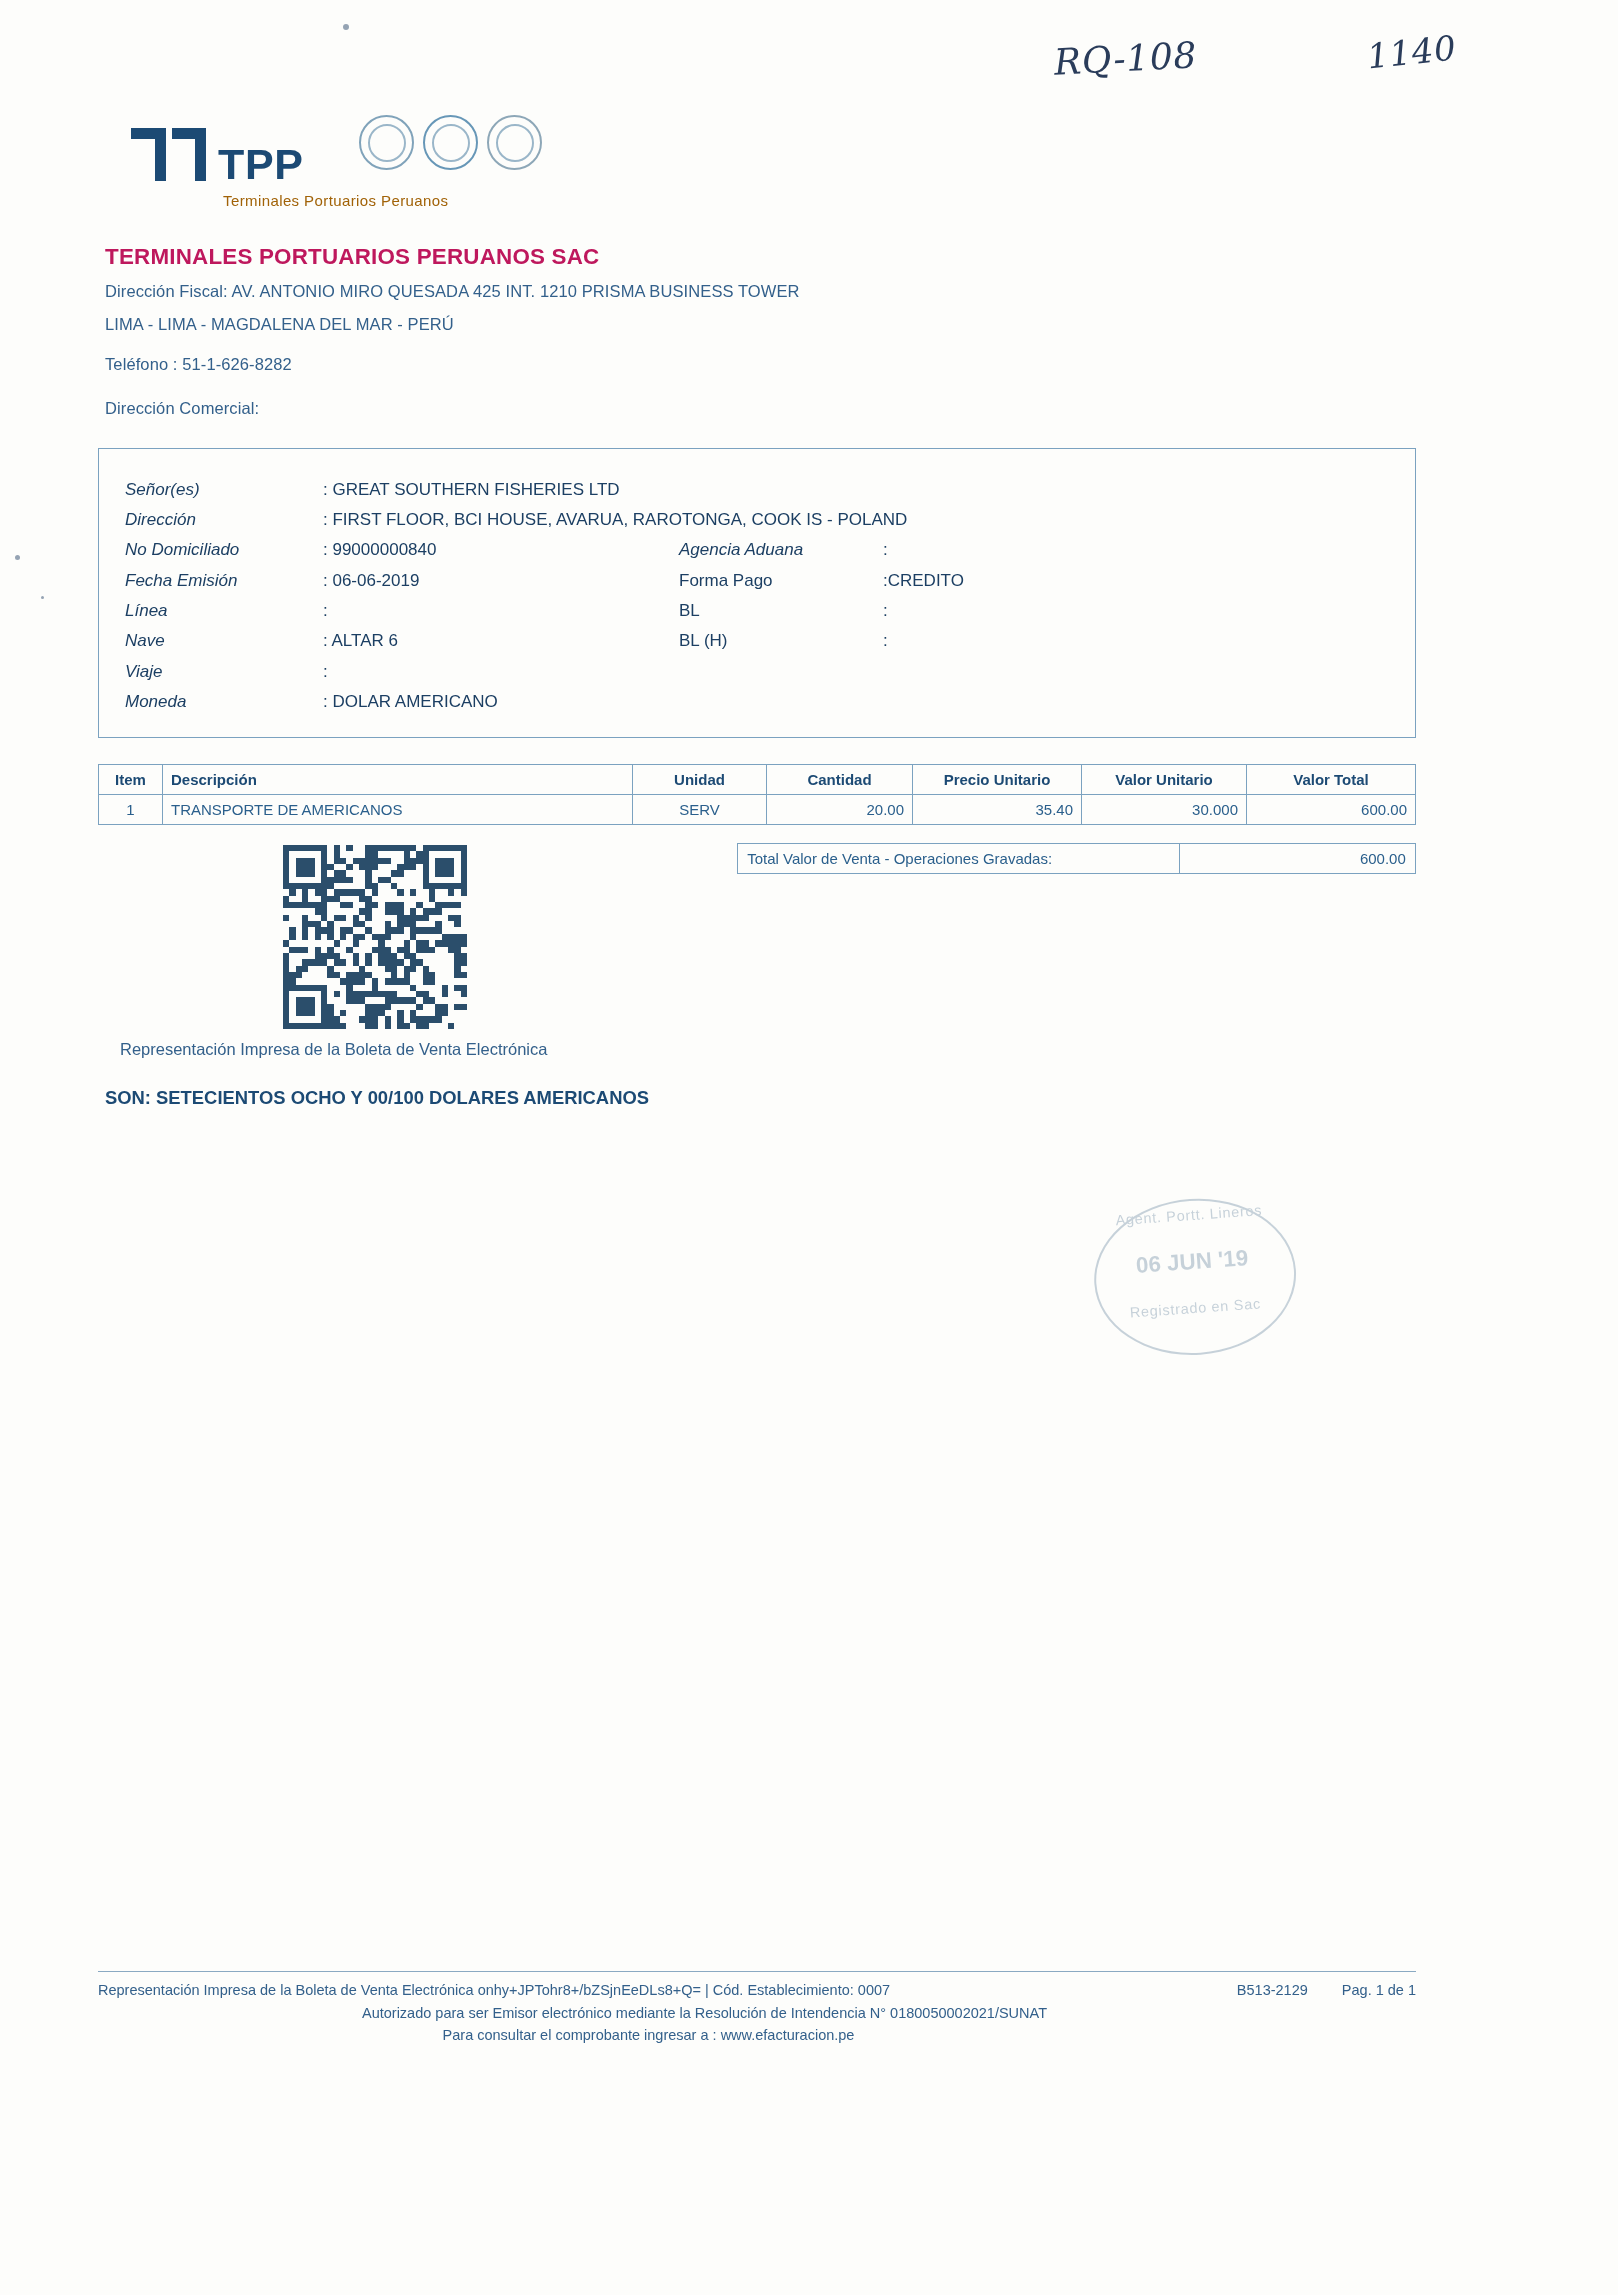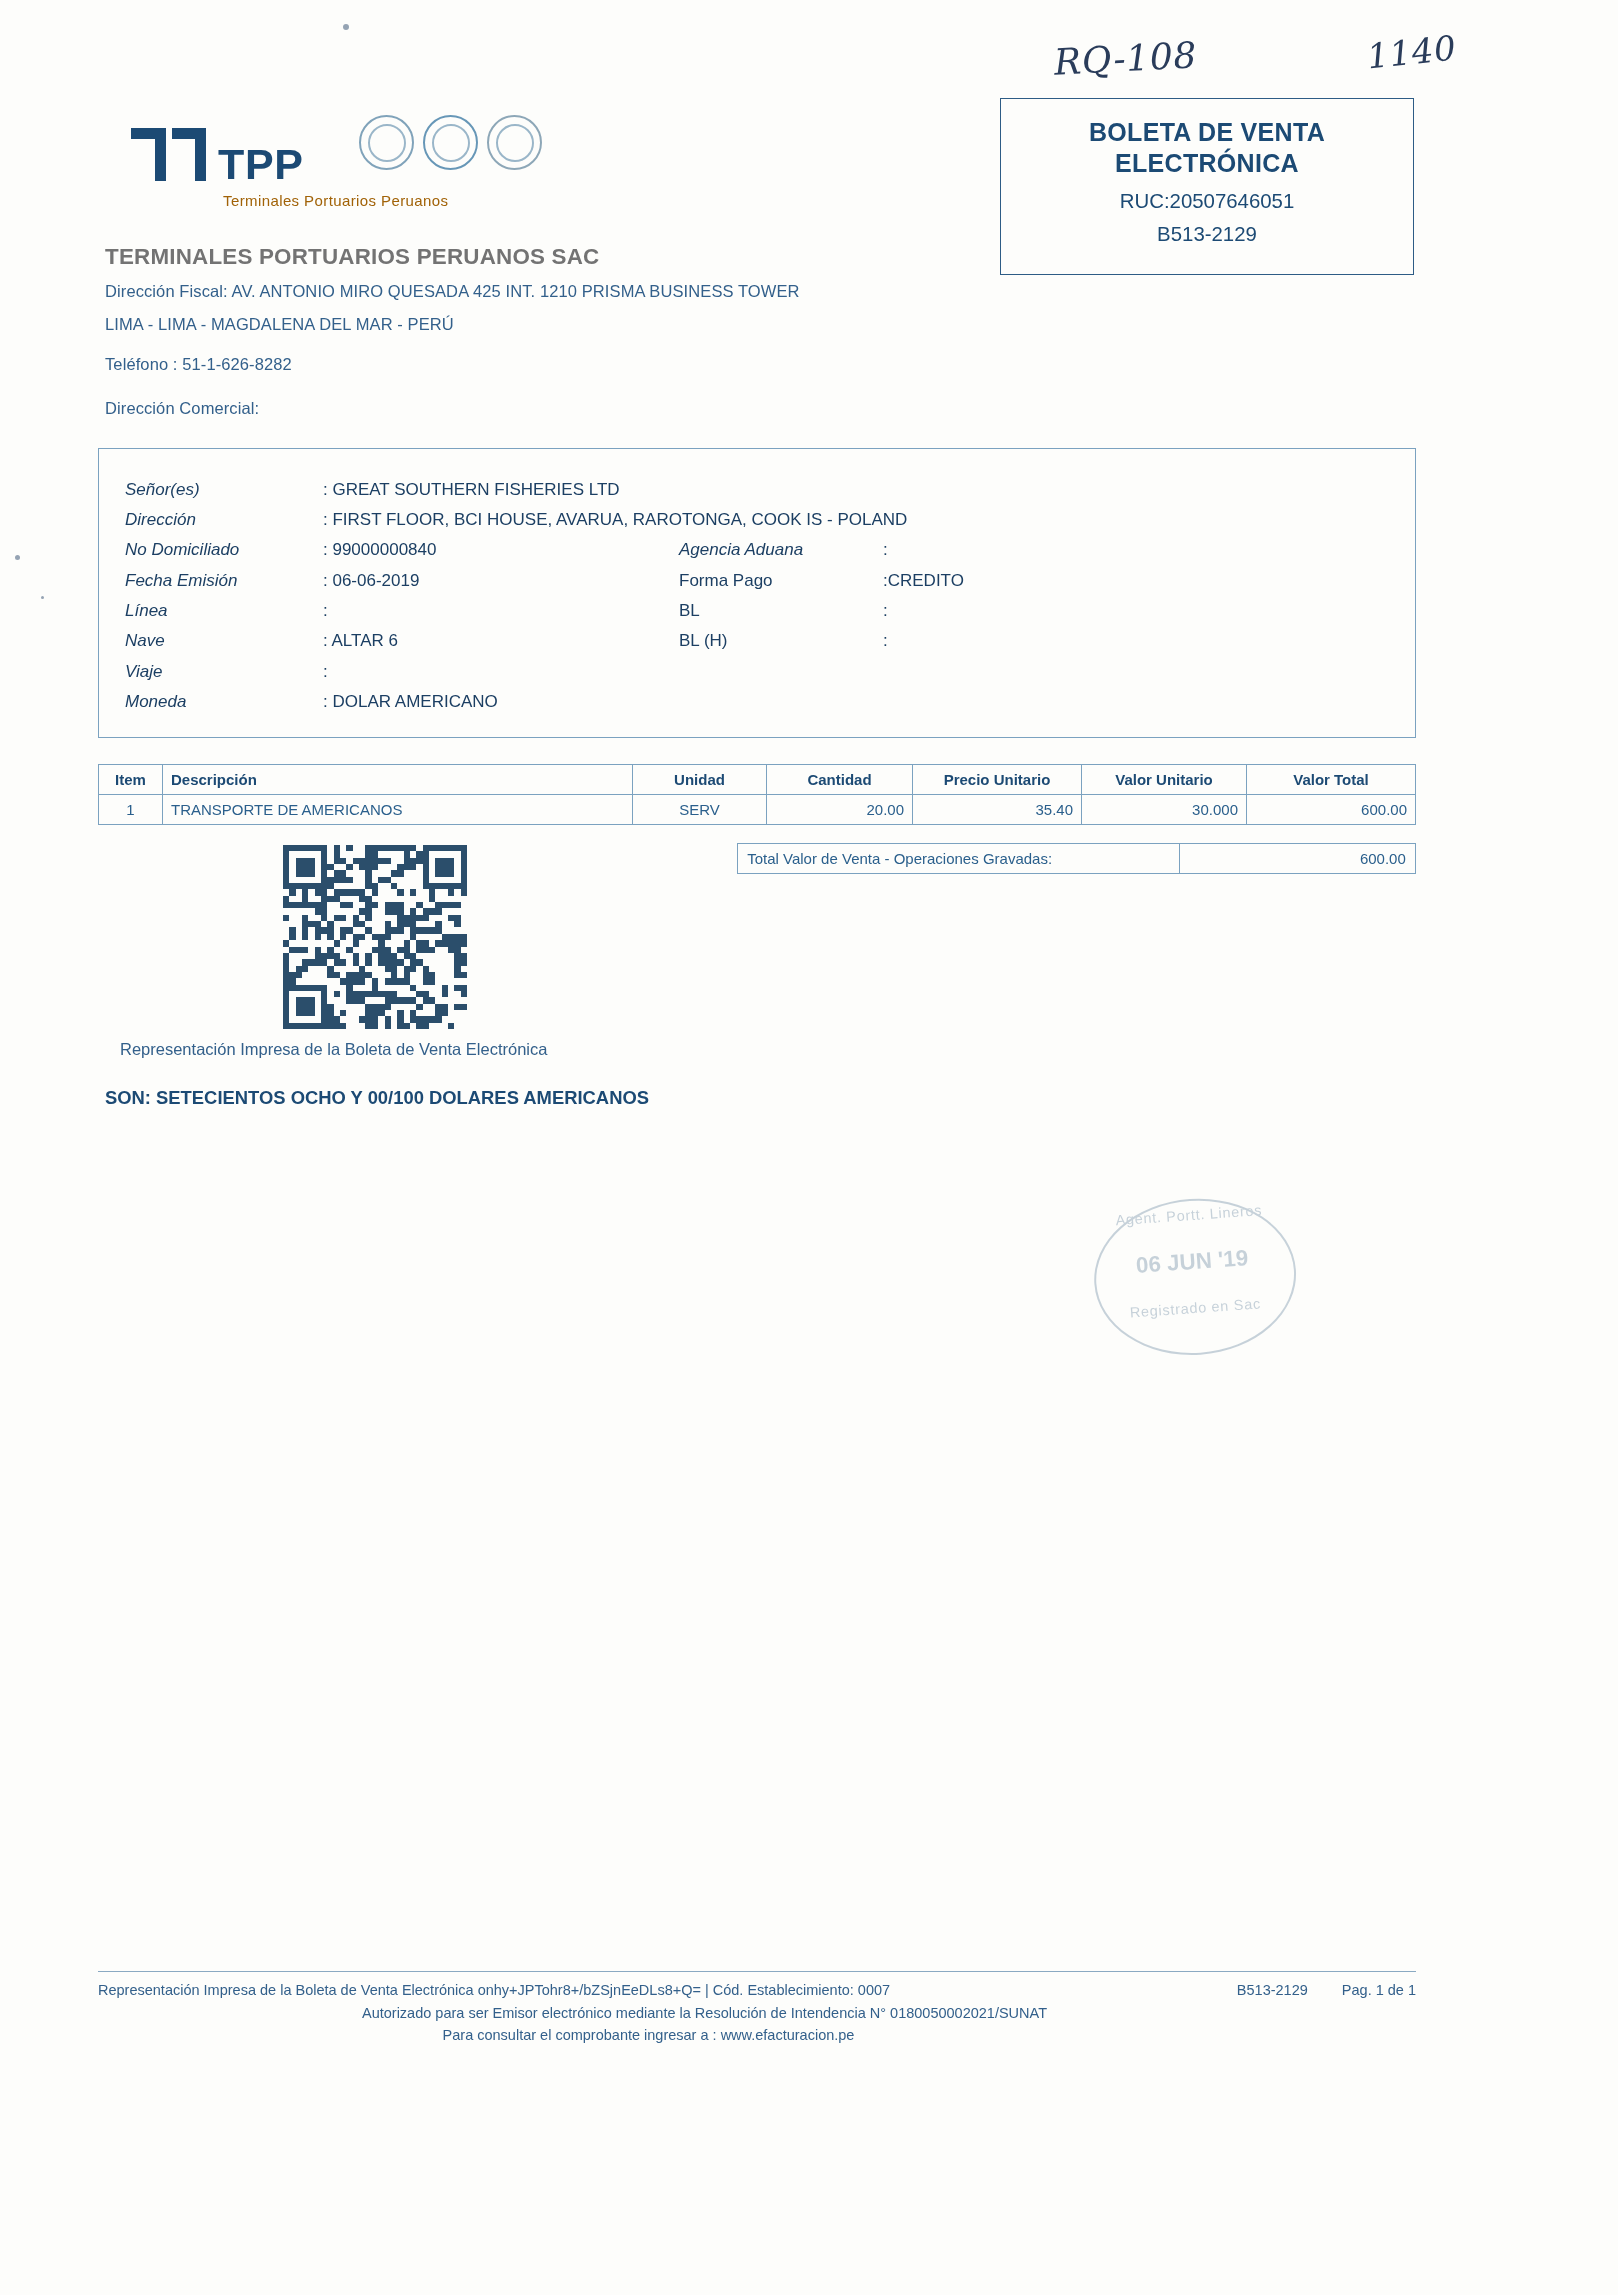--- a/index.html
+++ b/index.html
@@ -110,21 +110,21 @@
     height: 34px;
     border-radius: 50%;
     border: 2px solid #7fa3bb;
   }
   .company-name {
     position: absolute;
     left: 105px;
     top: 244px;
     font-size: 22.4px;
     font-weight: 700;
-    color: #737373;
+    color: #be185d;
     letter-spacing: 0.2px;
   }
   .addr-line {
     position: absolute;
     left: 105px;
     font-size: 16.5px;
     color: #33608b;
     letter-spacing: 0.1px;
   }
   #addr1 { top: 282px; }
@@ -340,28 +340,20 @@
         <div class="seal-inner"></div>
       </div>
   </div>
 
   <div class="company-name">TERMINALES PORTUARIOS PERUANOS SAC</div>
   <div class="addr-line" id="addr1">Dirección Fiscal: AV. ANTONIO MIRO QUESADA 425 INT. 1210 PRISMA BUSINESS TOWER</div>
   <div class="addr-line" id="addr2">LIMA - LIMA - MAGDALENA DEL MAR - PERÚ</div>
   <div class="addr-line" id="addr3">Teléfono : 51-1-626-8282</div>
   <div class="addr-line" id="addr4">Dirección Comercial:</div>
 
-  <div class="doc-box">
-    <div class="doc-title">
-      <div>BOLETA DE VENTA</div>
-      <div>ELECTRÓNICA</div>
-    </div>
-    <div class="doc-ruc">RUC:20507646051</div>
-    <div class="doc-num">B513-2129</div>
-  </div>
 
   <div class="client-box"></div>
 
   <div class="kv col-a-k" style="top:480px;">Señor(es)</div>
   <div class="kv col-a-v" style="top:480px;">: GREAT SOUTHERN FISHERIES LTD</div>
 
   <div class="kv col-a-k" style="top:510px;">Dirección</div>
   <div class="kv col-a-v" style="top:510px;">: FIRST FLOOR, BCI HOUSE, AVARUA, RAROTONGA, COOK IS - POLAND</div>
 
   <div class="kv col-a-k" style="top:540px;">No Domiciliado</div>

